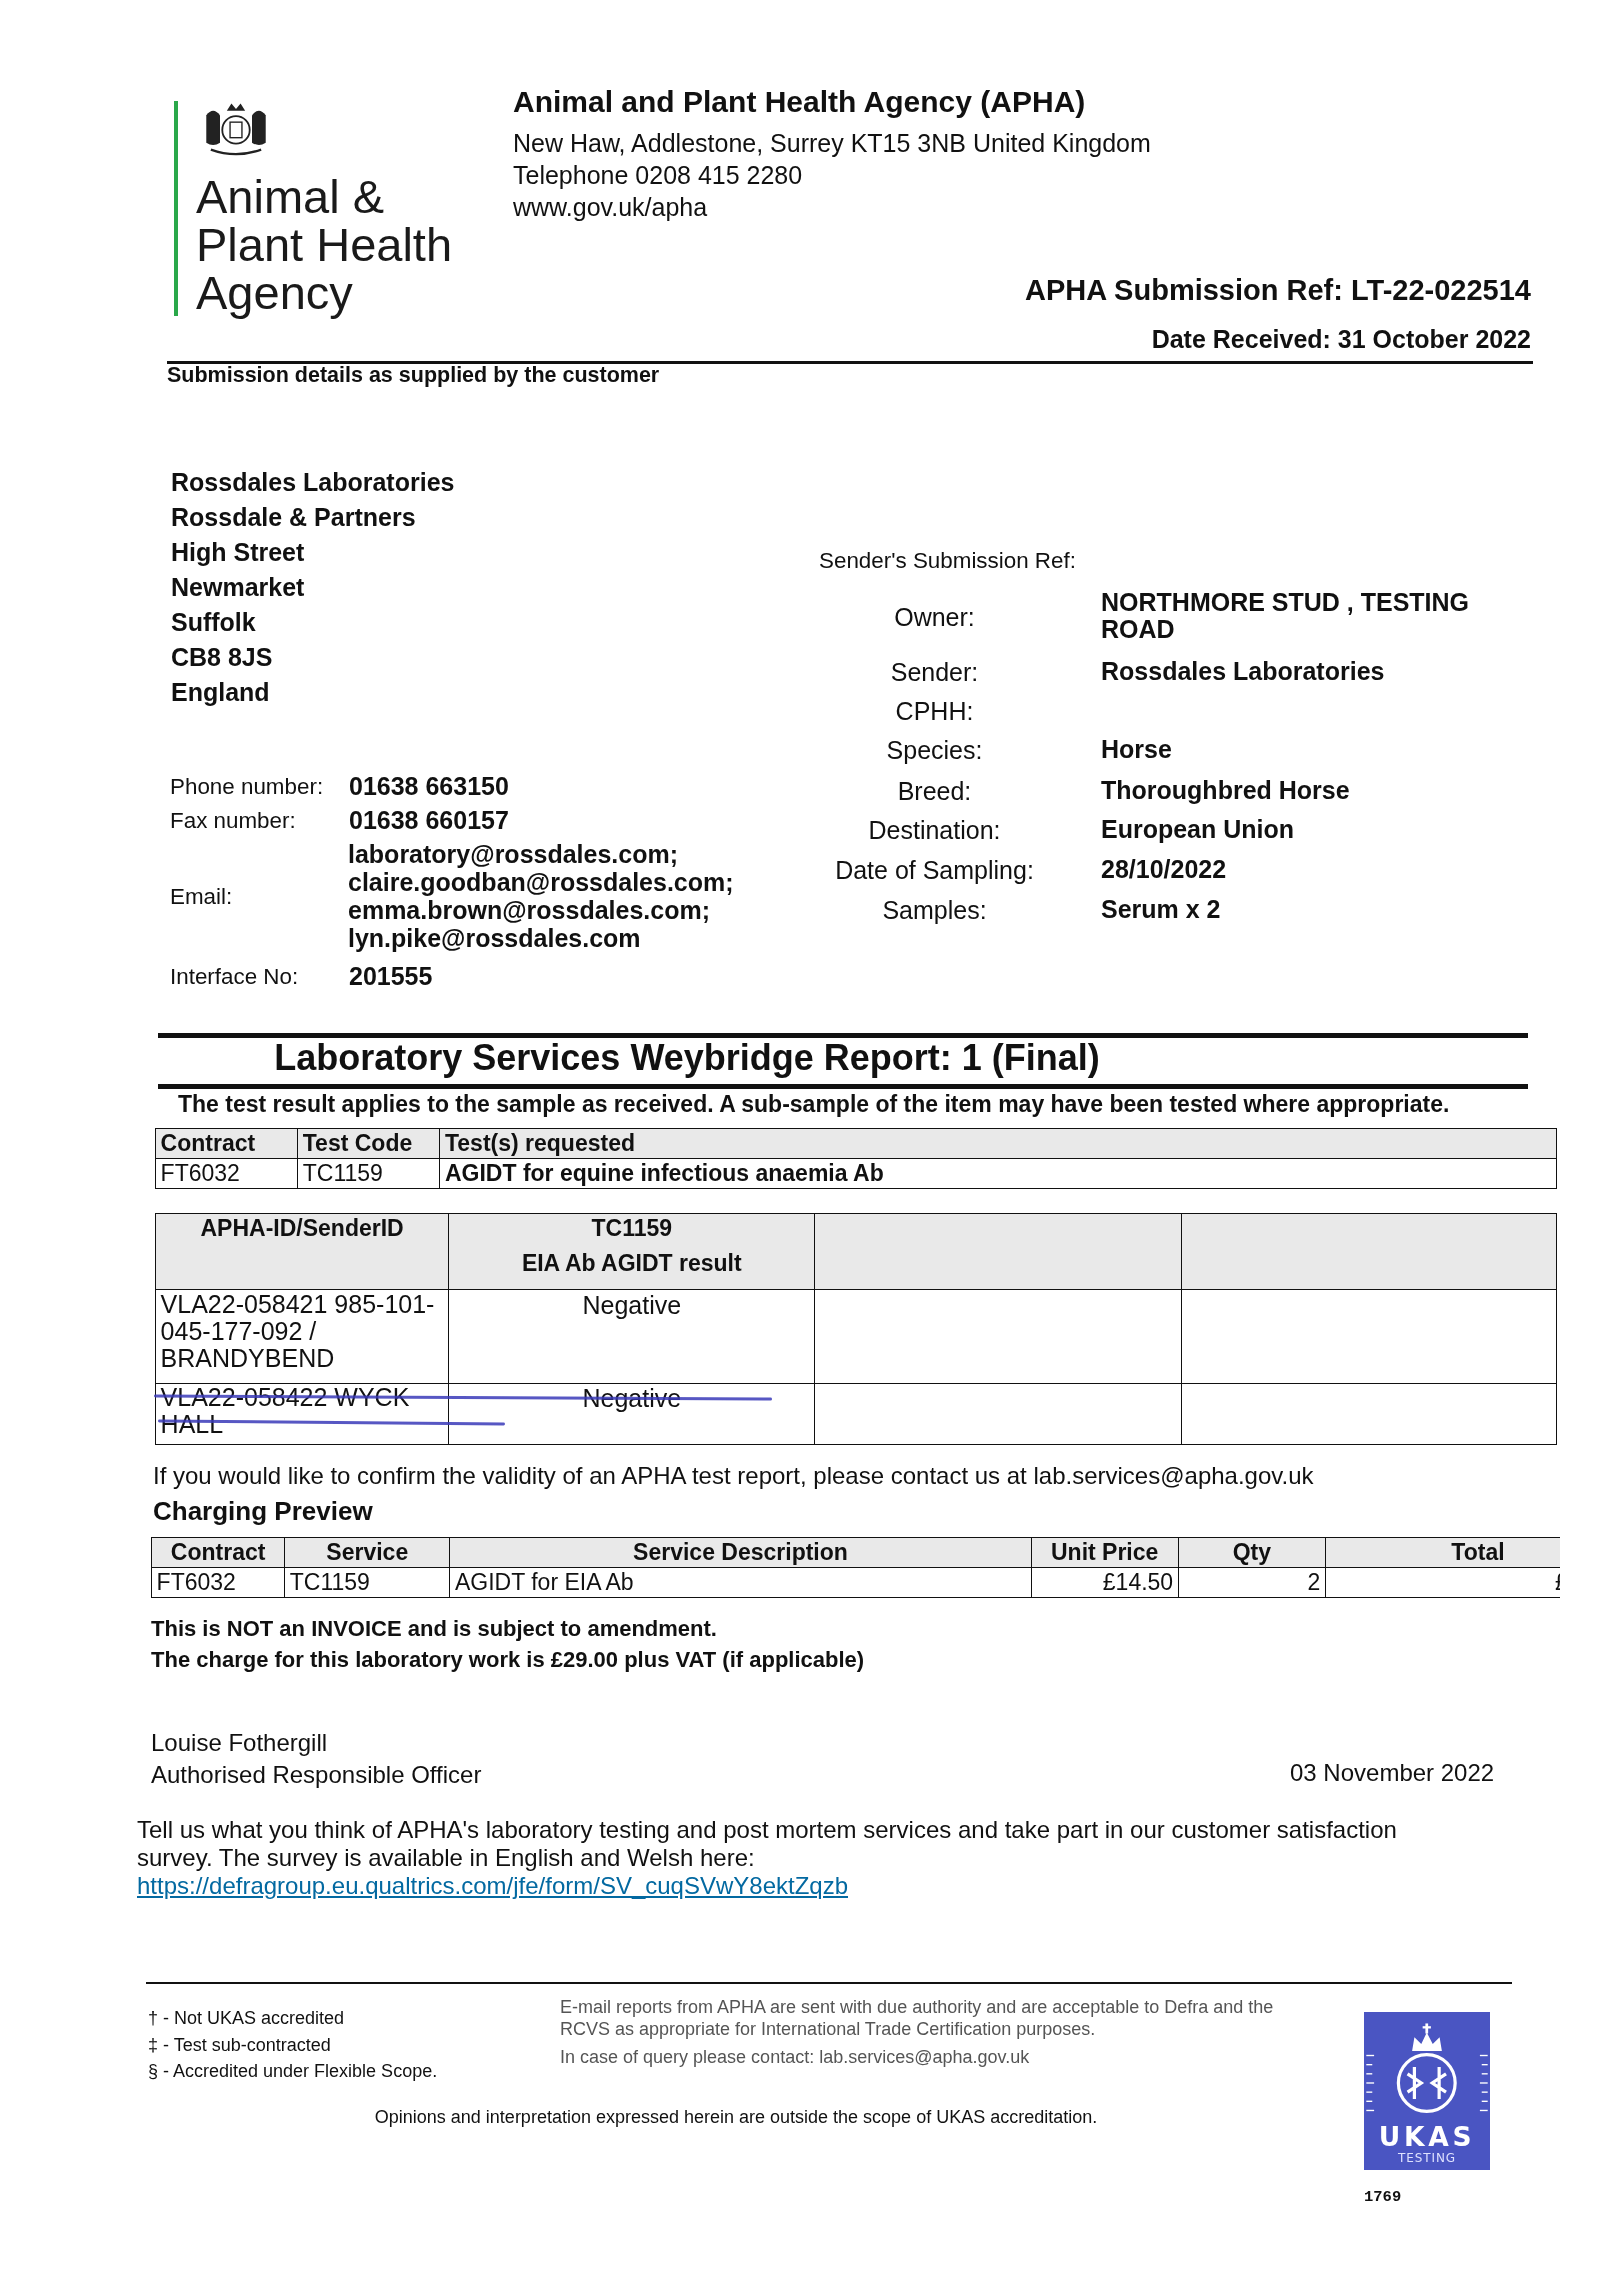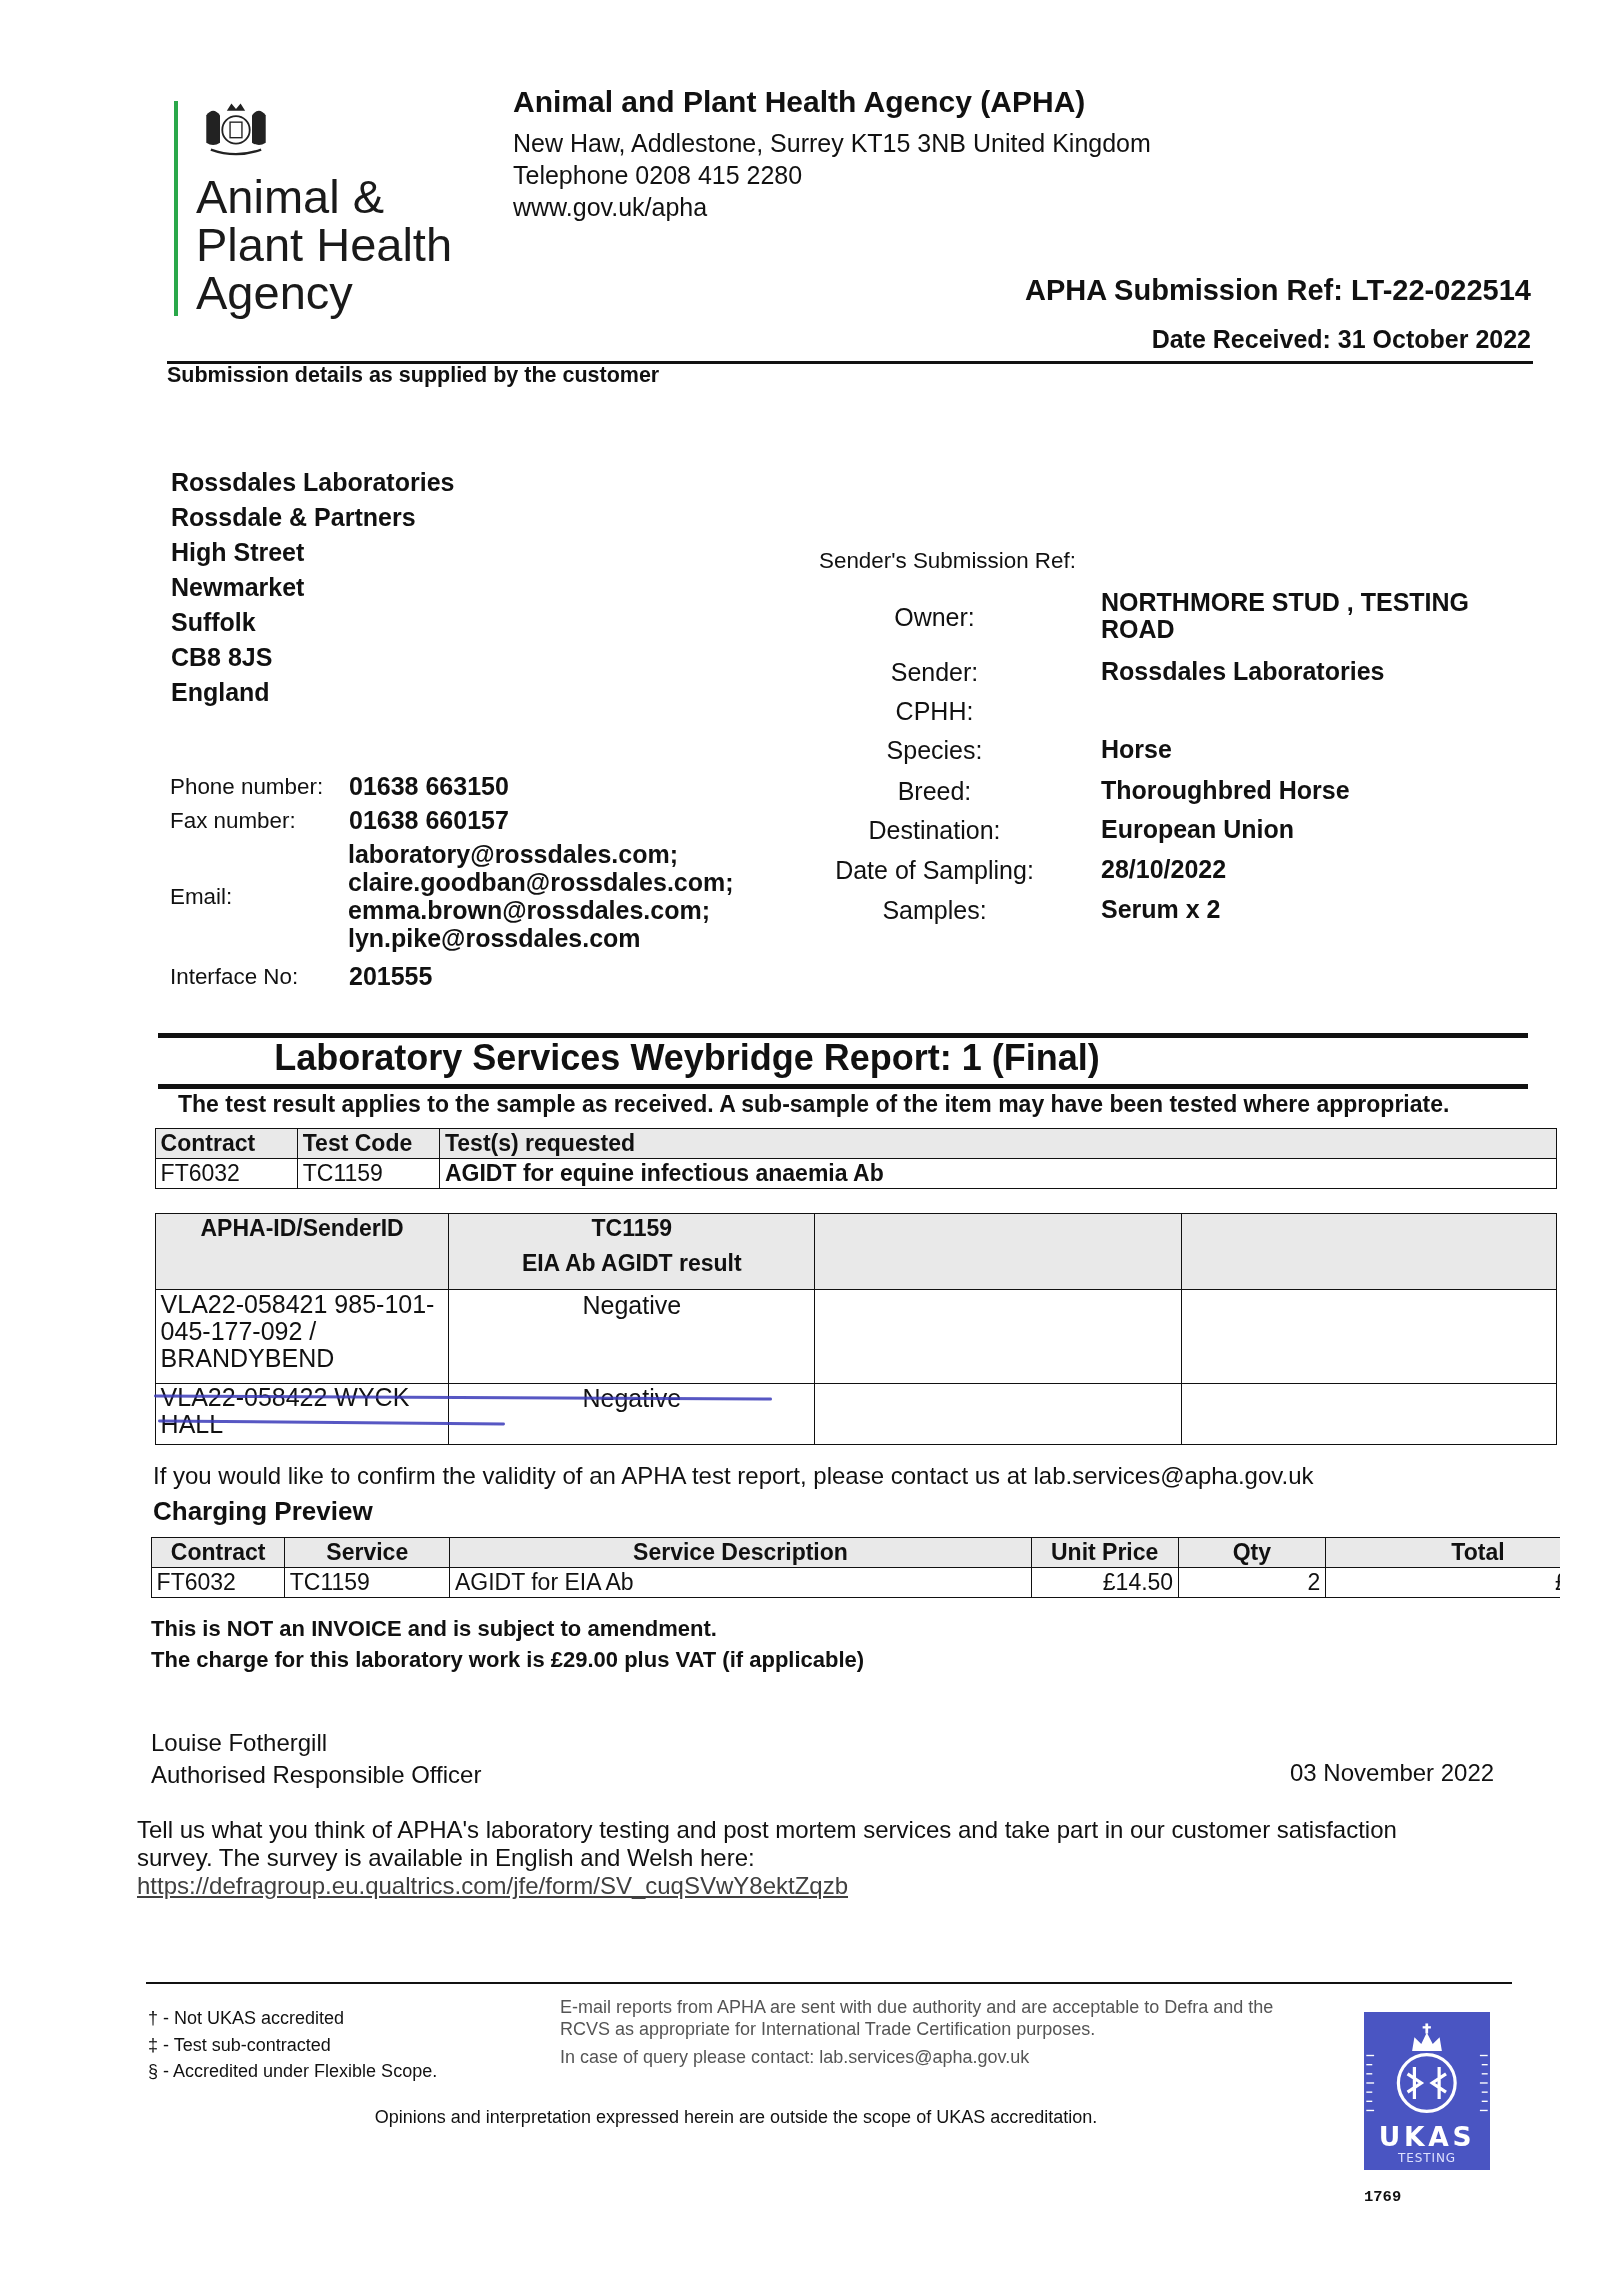--- a/index.html
+++ b/index.html
@@ -43,21 +43,21 @@
   .validity { left:153px; top:1462px; font-size:24px; }
   .charging-title { left:153px; top:1496px; font-size:26px; font-weight:bold; }
   .t3 { left:151px; top:1537px; width:1480px; font-size:23px; }
   .t3 th { text-align:center; }
   .right { text-align:right; }
   .clip-wrap { position:absolute; left:0; top:0; width:1560px; height:2284px; overflow:hidden; }
   .not-invoice { left:151px; top:1613px; font-size:22px; font-weight:bold; line-height:31px; }
   .signer { left:151px; top:1727px; font-size:24px; line-height:32px; }
   .sign-date { left:1290px; top:1759px; font-size:24px; }
   .survey { left:137px; width:1448px; top:1816px; text-align:left; font-size:24px; line-height:28px; }
-  .survey-link { color:#404040; text-decoration:underline; }
+  .survey-link { color:#0369a1; text-decoration:underline; }
   .foot-left { left:148px; top:2005px; font-size:18px; line-height:26.5px; }
   .foot-mid { left:560px; top:1996px; font-size:18px; line-height:22px; color:#555; width:740px; }
   .foot-opinion { left:0; width:1618px; top:2107px; text-align:center; font-size:18px; padding-right:146px; box-sizing:border-box; }
   .page-num { left:0; width:1618px; top:2142px; text-align:right; font-size:20px; padding-right:146px; box-sizing:border-box; }
   .ukas { left:1364px; top:2012px; width:126px; height:158px; background:#4a55c2; }
   .ukas-num { left:1364px; top:2172px; width:126px; font-size:15.5px; font-weight:bold; font-family:Liberation Mono, monospace;margin-top:16px; }
 </style>
 </head>
 <body>
 

